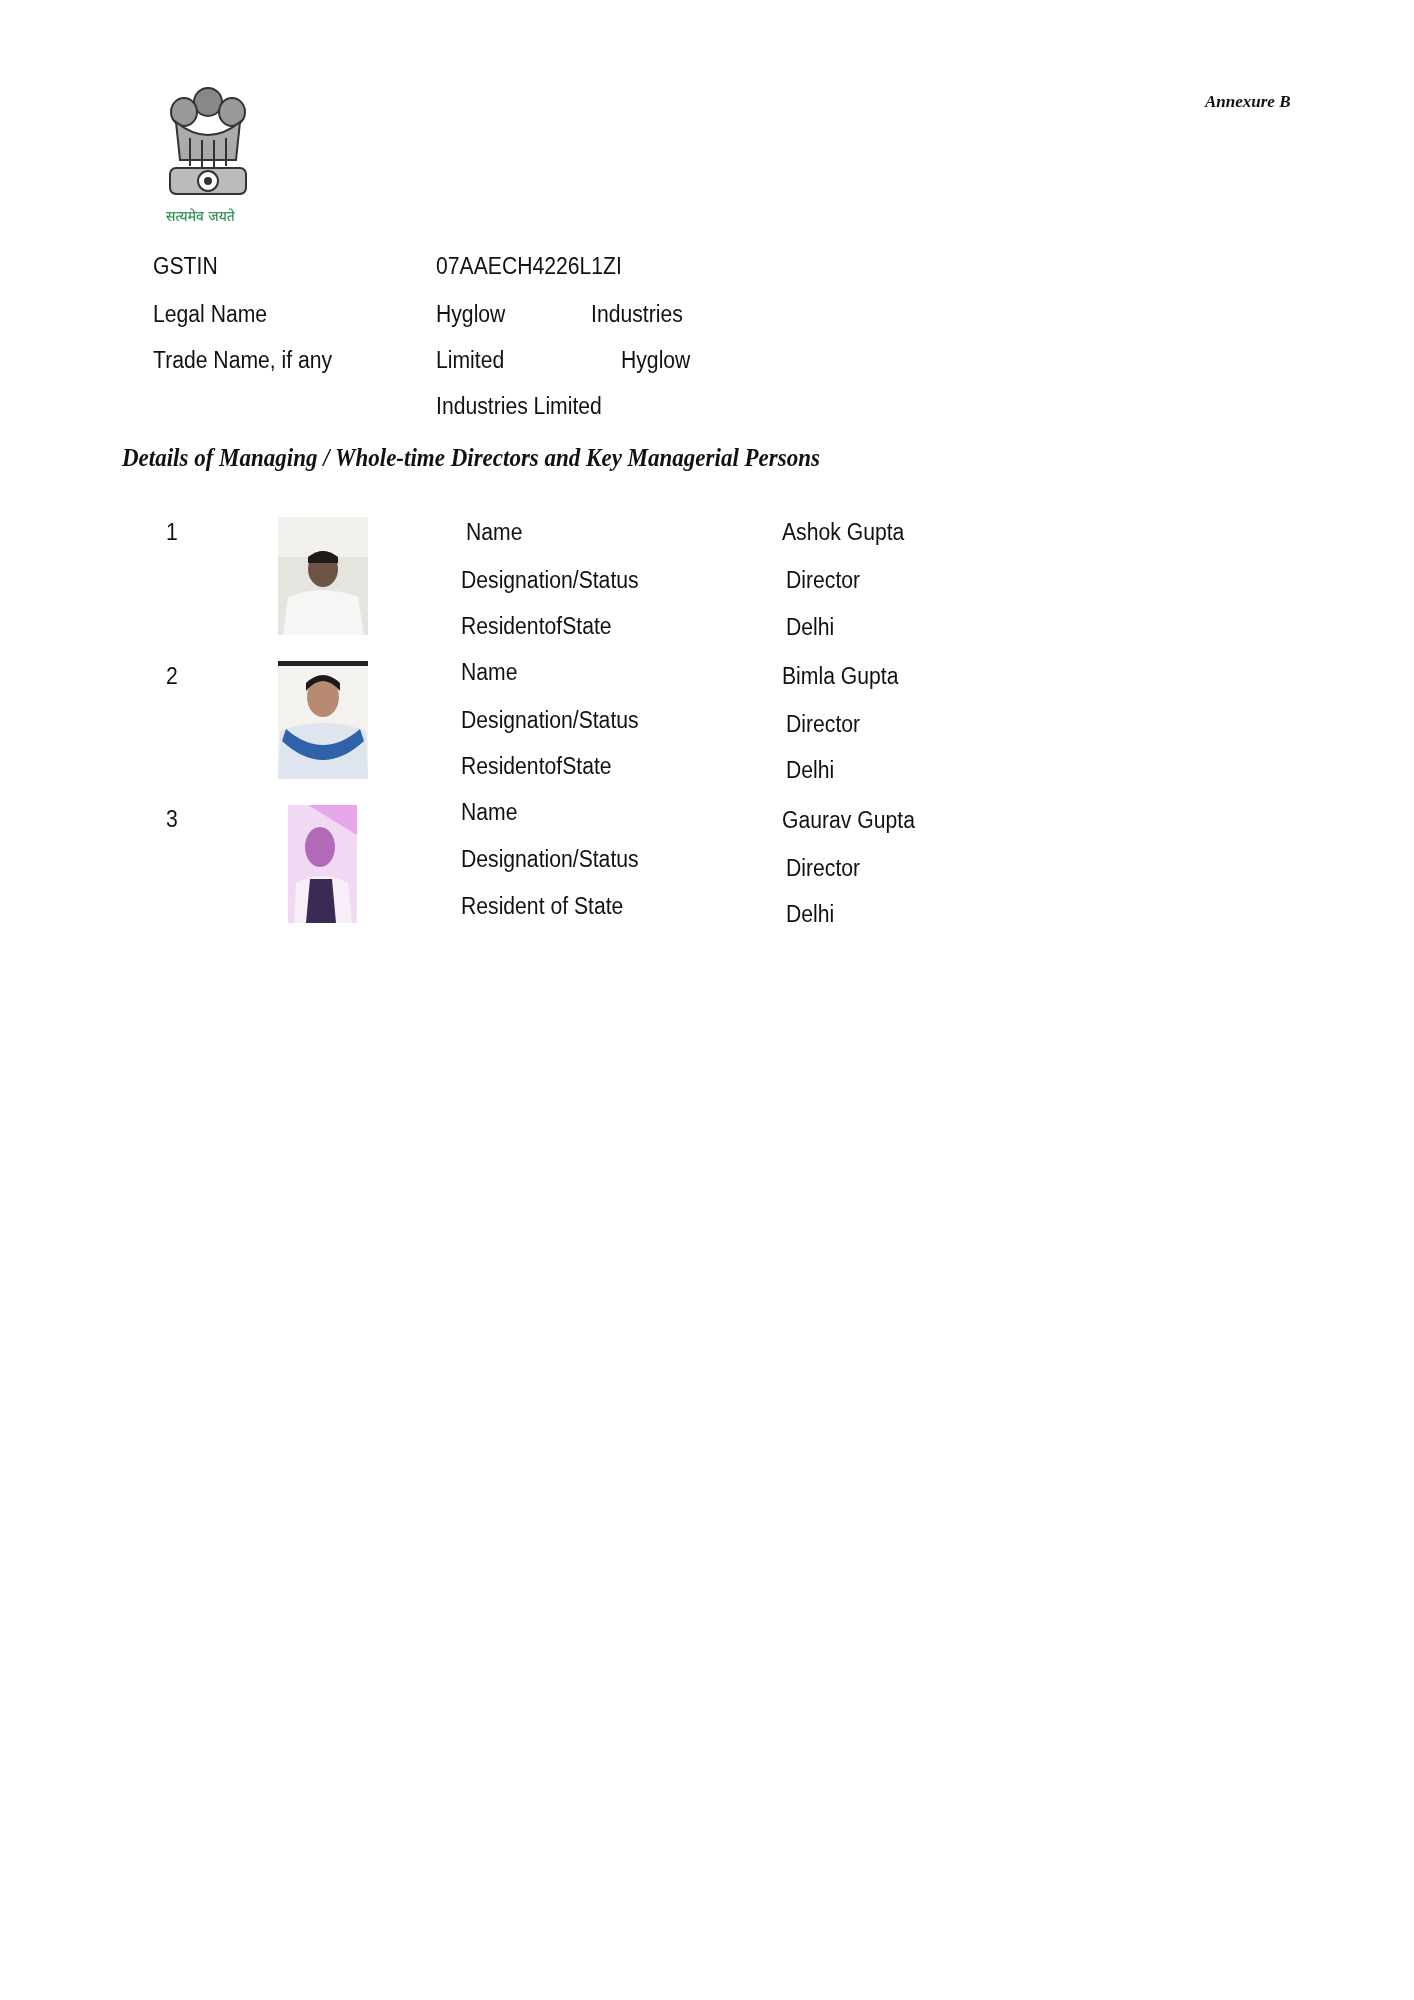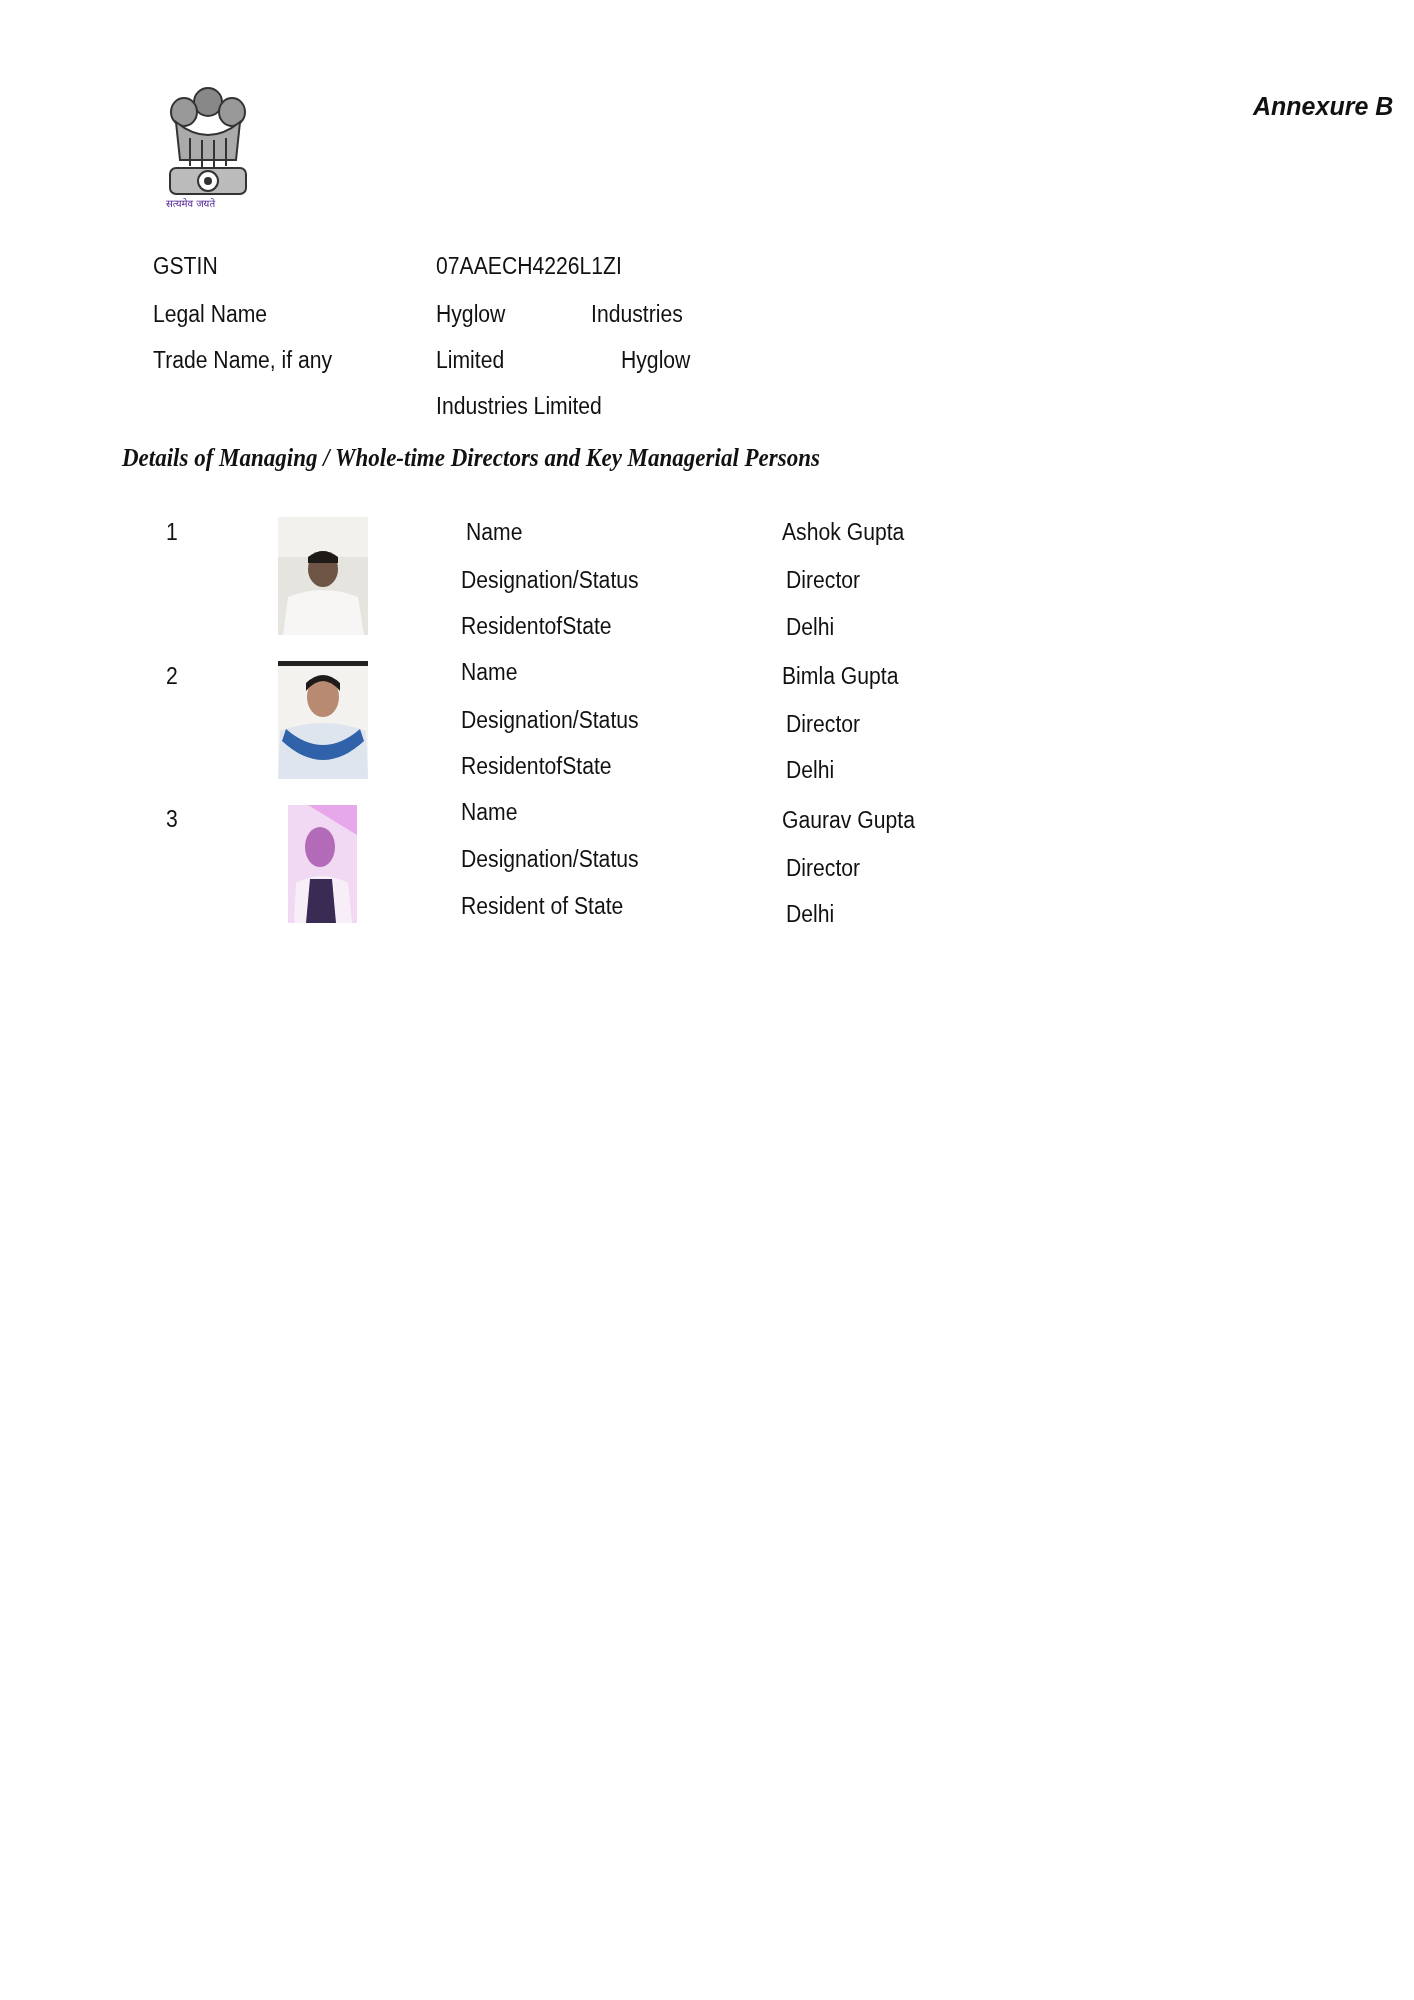--- a/index.html
+++ b/index.html
@@ -1,24 +1,24 @@
 <!DOCTYPE html>
 <html><head>
 <meta charset="utf-8">
 <style>
   html, body { margin:0; padding:0; background:#ffffff; }
   body { width:1414px; height:2000px; position:relative; overflow:hidden;
          font-family:"Liberation Sans", "DejaVu Sans", sans-serif; color:#111; }
   .abs { position:absolute; white-space:nowrap; }
   .t { font-size:23px; line-height:28px; transform-origin:left center; transform:scaleX(0.92); }
-  .annex { font-family:Liberation Sans, sans-serif; font-style:italic; font-weight:bold; font-size:25px;margin-left:48px; }
+  .annex { font-family:Liberation Serif, serif; font-style:italic; font-weight:bold; font-size:17px; }
   .heading { font-family:"Liberation Serif", serif; font-style:italic; font-weight:bold; font-size:25px;
              transform-origin:left center; transform:scaleX(0.92); }
   .emblem { position:absolute; left:162px; top:78px; width:92px; height:150px; }
-  .emblem-text { position:absolute; left:166px; top:196px; font-size:10px; font-family:"DejaVu Sans", sans-serif; color:#4c1d95; }
+  .emblem-text { position:absolute; left:166px; top:206px; font-size:14px; font-family:"DejaVu Sans", sans-serif; color:#15803d; }
   .photo { position:absolute; overflow:hidden; }
   .photo svg { display:block; width:100%; height:100%; }
 </style>
 </head>
 <body>
 
 <div class="emblem">
   <svg viewBox="0 0 92 130" width="92" height="130">
     <g fill="none" stroke="#333" stroke-width="2">
       <ellipse cx="46" cy="24" rx="14" ry="14" fill="#888"></ellipse>

